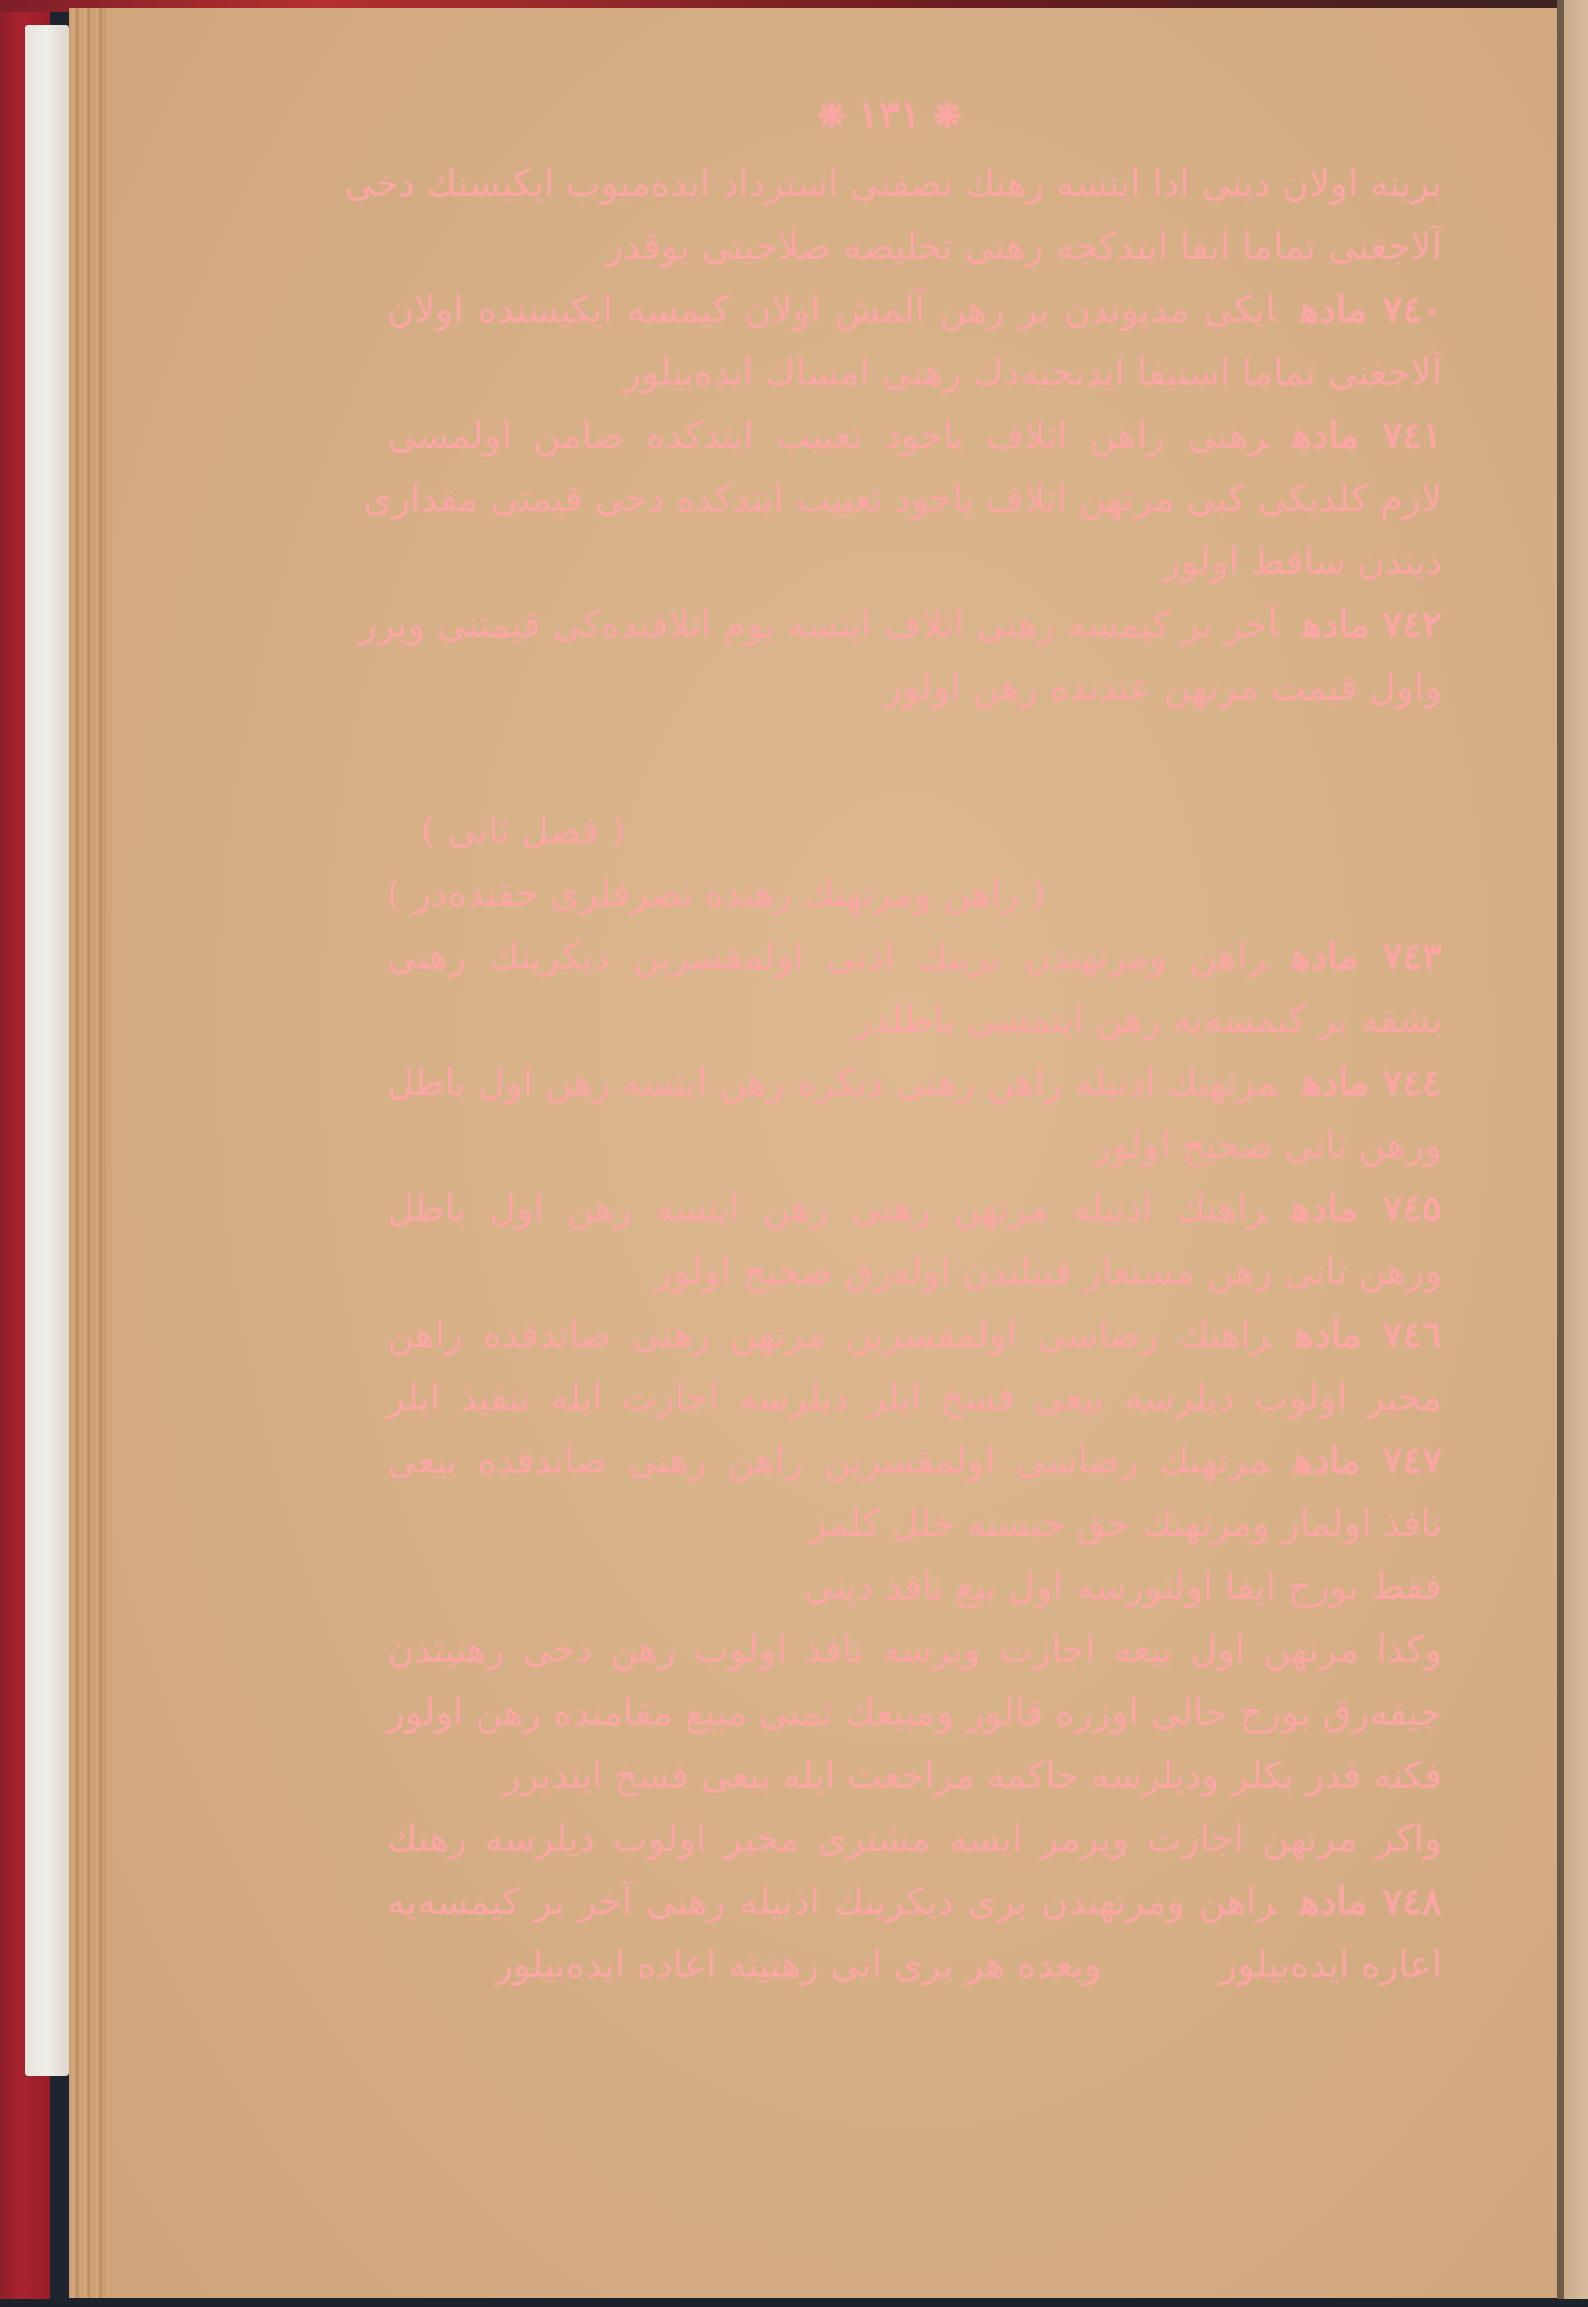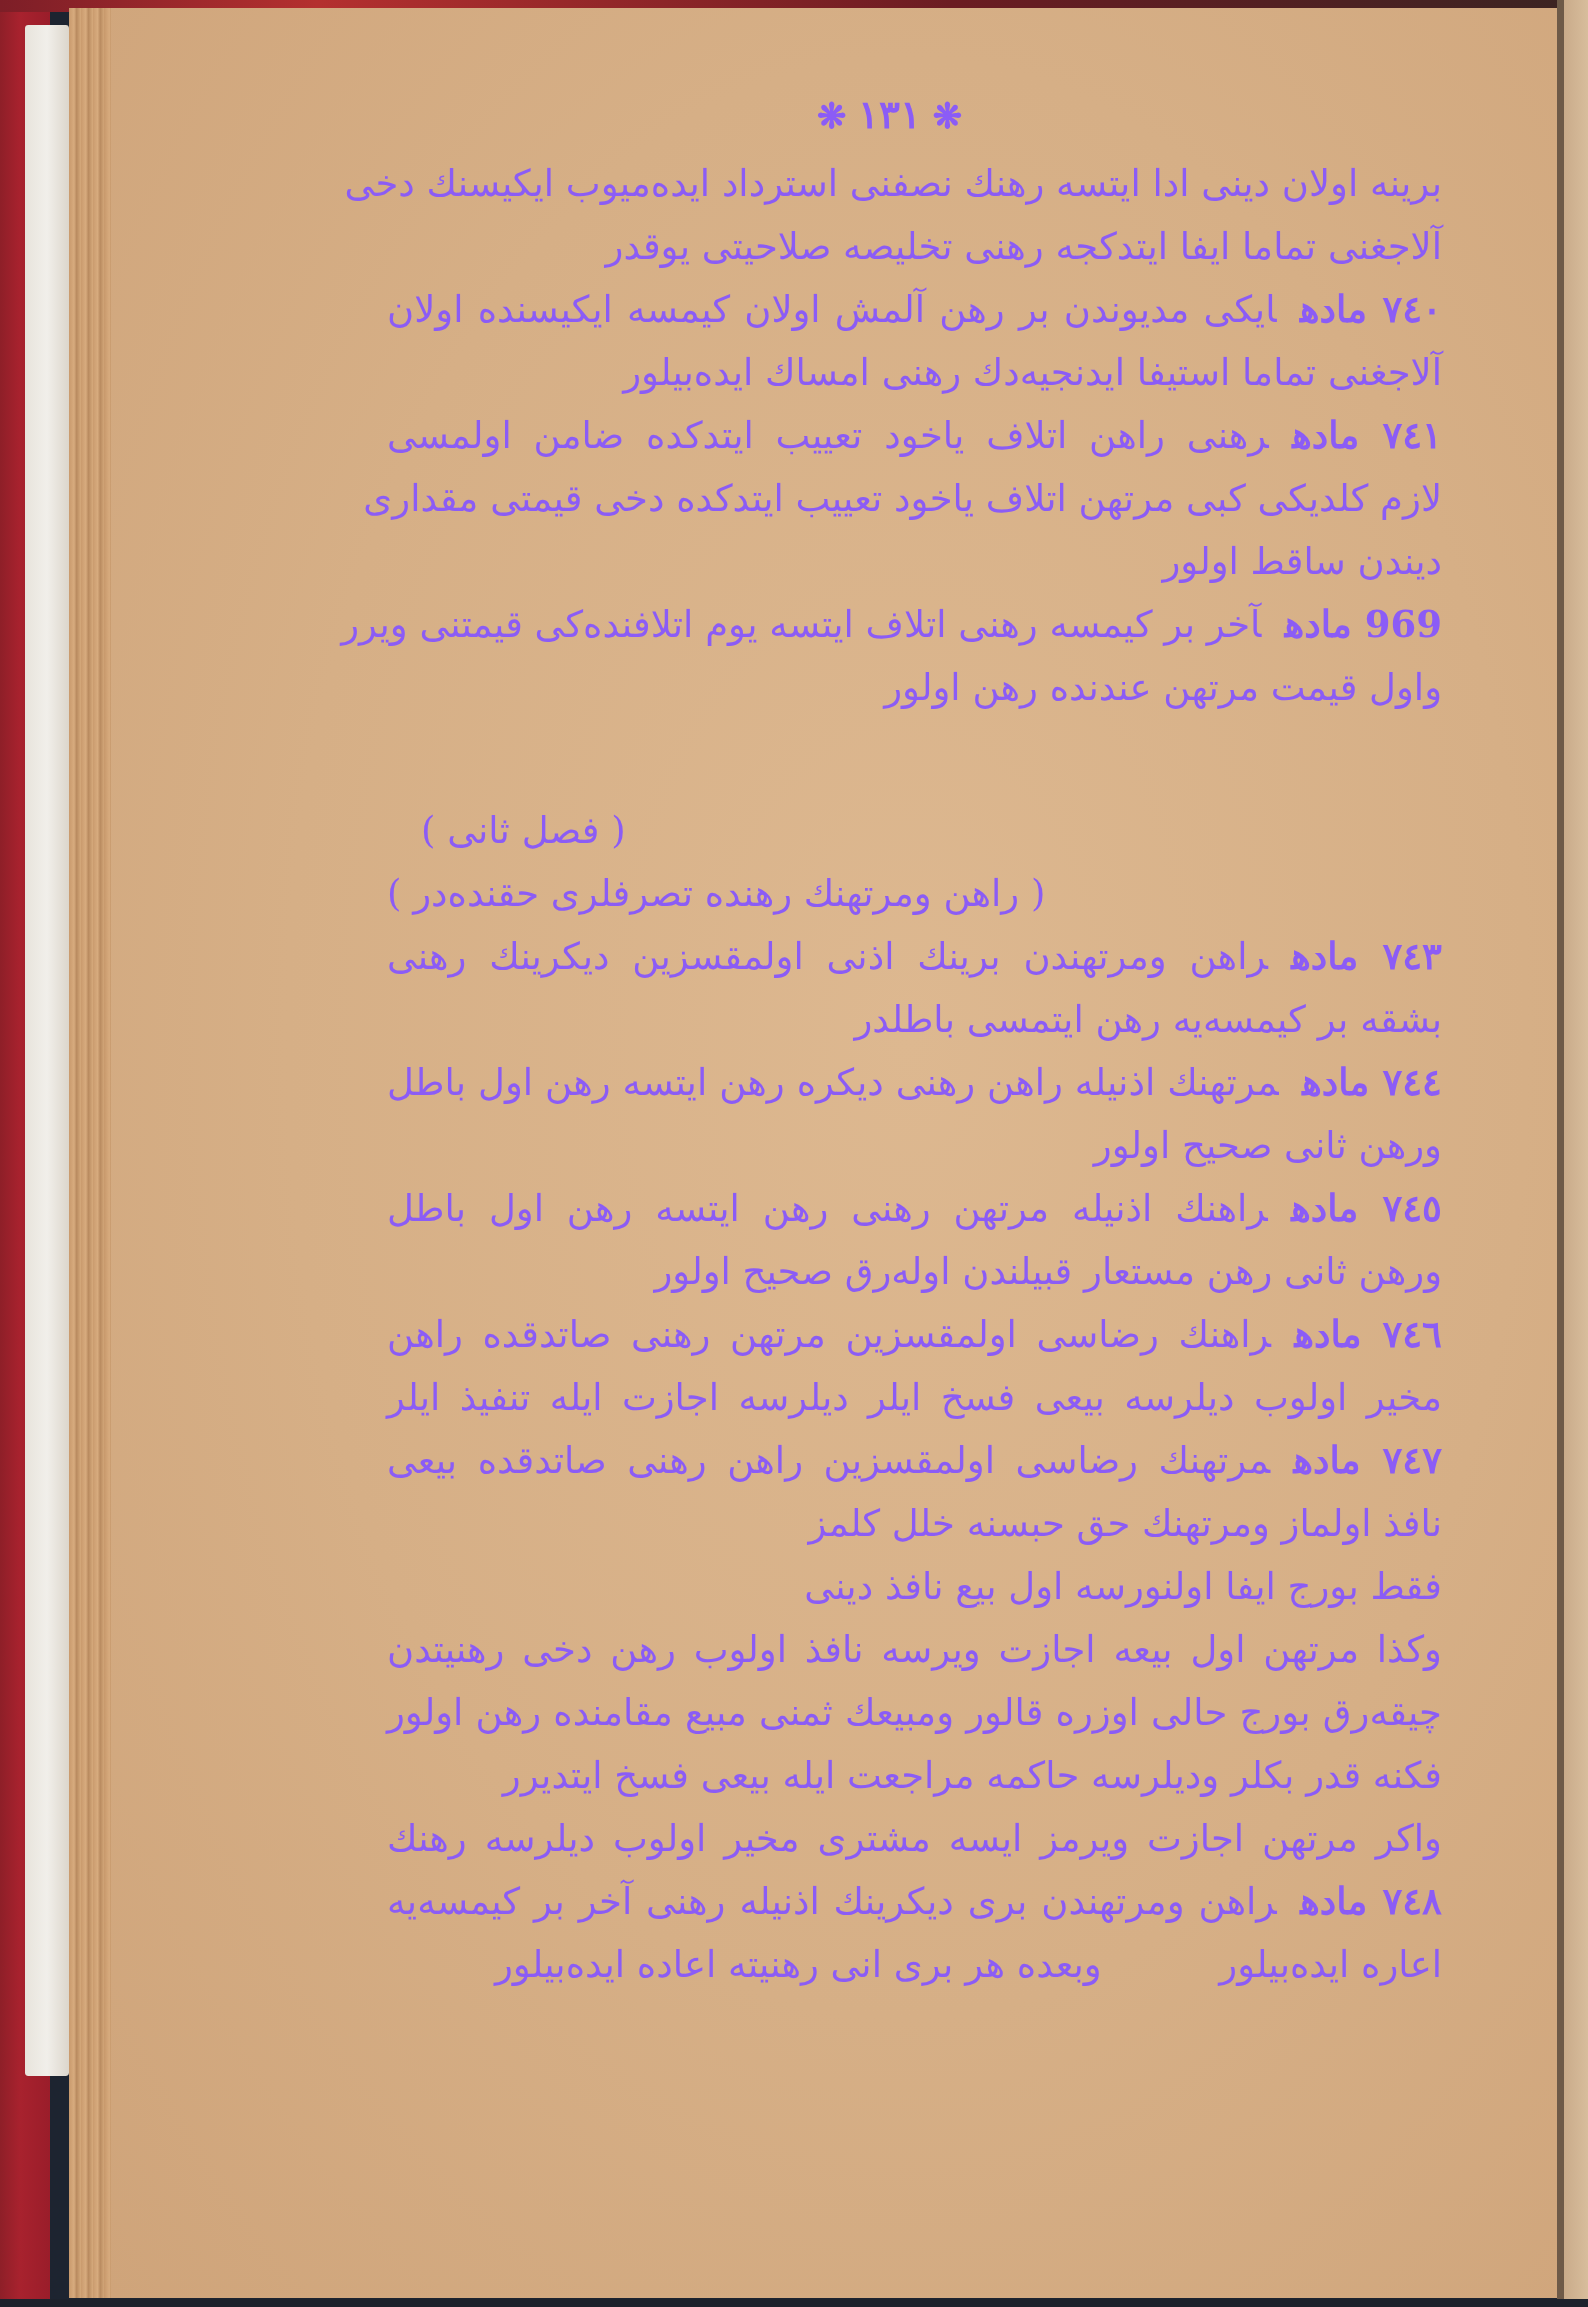--- a/index.html
+++ b/index.html
@@ -63,21 +63,21 @@
       width: 24.4px; height: 2307px;
       background: linear-gradient(90deg, #c9ab8a 0%, #d8bd9c 100%);
     }
 
     .text-block {
       position: absolute;
       left: 387px;
       top: 76px;
       width: 1055px;
       direction: rtl;
-      color: #8b5cf6;
+      color: #fca5a5;
       font-family: "DejaVu Serif", serif;
     }
     .page-number {
       text-align: center;
       font-size: 39px;
       height: 76px;
       line-height: 76px;
       font-weight: bold;
       margin-right: 50px;
     }
@@ -138,21 +138,21 @@
   </div>
   <div class="line short">آلاجغنی تماما استیفا ایدنجیه‌دك رهنی امساك ایده‌بیلور</div>
 
   <div class="line">
     <span class="article-num">٧٤١ ماده</span><span>رهنی راهن اتلاف یاخود تعییب ایتدکده ضامن اولمسی</span>
   </div>
   <div class="line">لازم کلدیکی کبی مرتهن اتلاف یاخود تعییب ایتدکده دخی قیمتی مقداری</div>
   <div class="line short">دیندن ساقط اولور</div>
 
   <div class="line">
-    <span class="article-num">969 ماده</span><span>آخر بر کیمسه رهنی اتلاف ایتسه یوم اتلافنده‌کی قیمتنی ویرر</span>
+    <span class="article-num">٧٤٢ ماده</span><span>آخر بر کیمسه رهنی اتلاف ایتسه یوم اتلافنده‌کی قیمتنی ویرر</span>
   </div>
   <div class="line short">واول قیمت مرتهن عندنده رهن اولور</div>
 
   <div class="spacer"></div>
 
   <div class="heading main">( فصل ثانی )</div>
   <div class="heading">( راهن ومرتهنك رهنده تصرفلری حقنده‌در )</div>
 
   <div class="line">
     <span class="article-num">٧٤٣ ماده</span><span>راهن ومرتهندن برینك اذنی اولمقسزین دیکرینك رهنی</span>

